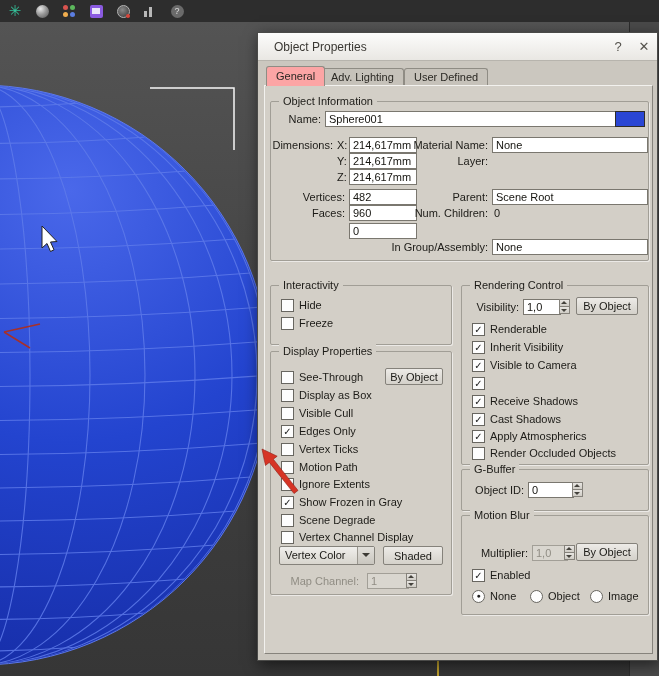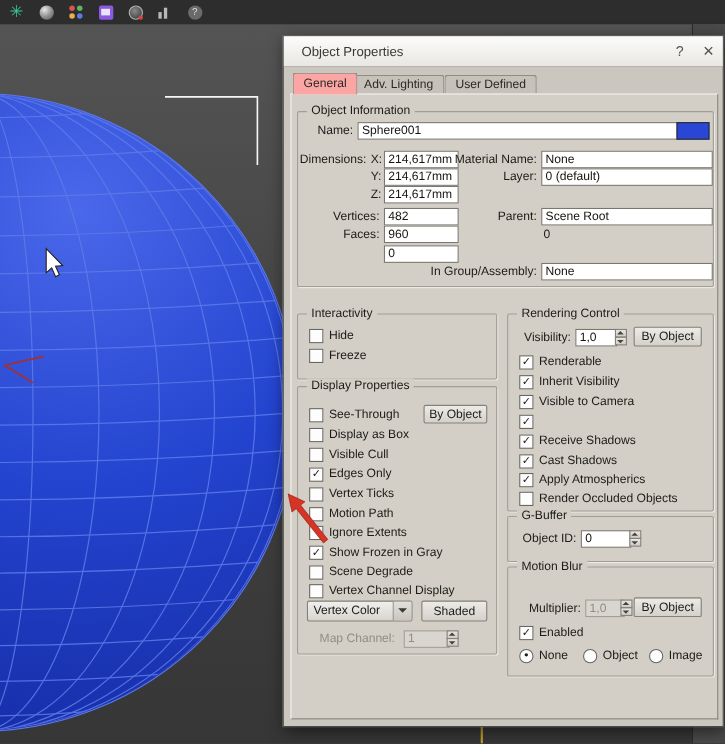--- a/index.html
+++ b/index.html
@@ -223,32 +223,32 @@
 
     <span class="lbl rlbl" style="left:0;top:36px;width:62px">Dimensions:</span>
     <span class="lbl" style="left:66px;top:36px">X:</span>
     <span class="tfield" style="left:78px;top:35px;width:60px">214,617mm</span>
     <span class="lbl rlbl" style="left:60px;top:36px;width:157px">Material Name:</span>
     <span class="tfield" style="left:221px;top:35px;width:148px">None</span>
 
     <span class="lbl" style="left:66px;top:52px">Y:</span>
     <span class="tfield" style="left:78px;top:51px;width:60px">214,617mm</span>
     <span class="lbl rlbl" style="left:60px;top:52px;width:157px">Layer:</span>
-    <span class="tfield" style="left:221px;top:51px;width:148px">0 (default)</span>
 
     <span class="lbl" style="left:66px;top:68px">Z:</span>
     <span class="tfield" style="left:78px;top:67px;width:60px">214,617mm</span>
 
     <span class="lbl rlbl" style="left:0;top:88px;width:74px">Vertices:</span>
     <span class="tfield" style="left:78px;top:87px;width:60px">482</span>
     <span class="lbl rlbl" style="left:60px;top:88px;width:157px">Parent:</span>
     <span class="tfield" style="left:221px;top:87px;width:148px">Scene Root</span>
 
     <span class="lbl rlbl" style="left:0;top:104px;width:74px">Faces:</span>
     <span class="tfield" style="left:78px;top:103px;width:60px">960</span>
+    <span class="lbl rlbl" style="left:60px;top:104px;width:157px">Num. Children:</span>
     <span class="lbl" style="left:223px;top:104px">0</span>
 
     <span class="tfield" style="left:78px;top:121px;width:60px">0</span>
 
     <span class="lbl rlbl" style="left:60px;top:138px;width:157px">In Group/Assembly:</span>
     <span class="tfield" style="left:221px;top:137px;width:148px">None</span>
   </div>
 
   <div class="group" style="left:12px;top:252px;width:180px;height:58px">
     <span class="group-title">Interactivity</span>

